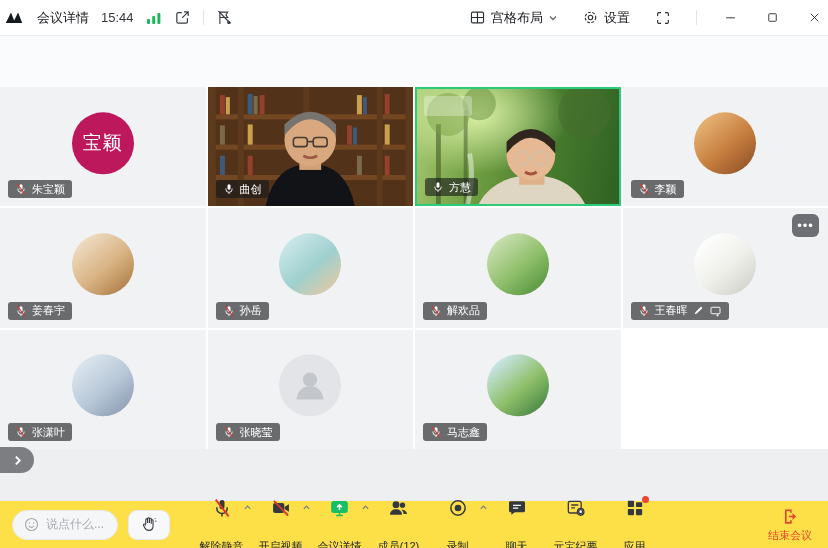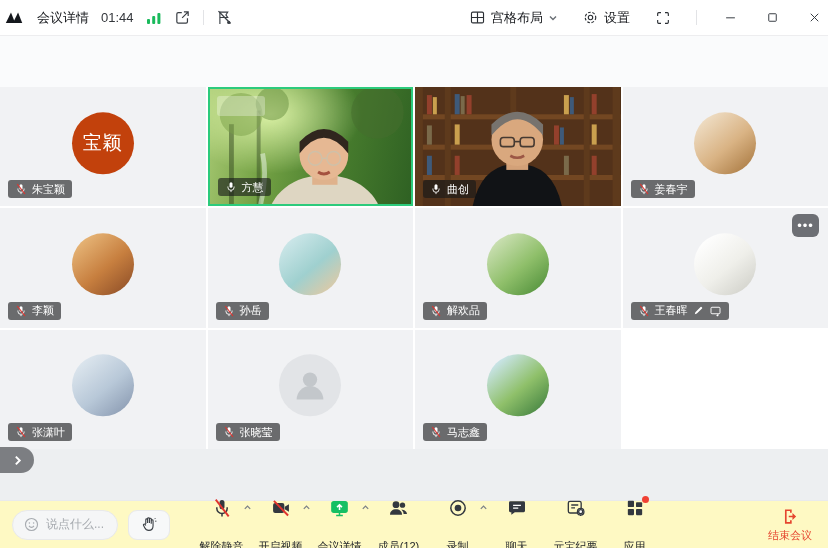--- a/index.html
+++ b/index.html
@@ -35,21 +35,21 @@
   .host-badge{width:22px;border-radius:3px;background:#F59A23;display:flex;align-items:center;justify-content:center;}
   .name-tag{display:flex;align-items:center;gap:5px;background:rgba(22,24,26,.62);
     border-radius:3px;padding:3px 7px;color:#fff;font-size:11px;line-height:1;}
   .more-btn{position:absolute;top:6px;right:9px;width:27px;height:23px;border:none;border-radius:6px;
     background:rgba(98,100,104,.92);color:#fff;display:flex;align-items:center;justify-content:center;
     font-size:13px;letter-spacing:1px;z-index:4;cursor:pointer;}
   .page-arrow{position:absolute;left:0;top:447px;width:34px;height:26px;border:none;
     border-radius:0 13px 13px 0;background:rgba(108,110,114,.88);display:flex;align-items:center;
     justify-content:center;z-index:5;cursor:pointer;}
   
-  .toolbar{position:absolute;bottom:0;left:0;right:0;height:48px;background:#fef9c3;
+  .toolbar{position:absolute;bottom:0;left:0;right:0;height:48px;background:#fde047;
     border-top:1px solid #e9eaec;display:flex;align-items:center;padding:0 12px;}
   .chat-pill{width:106px;height:30px;border-radius:16px;background:#f5f6f7;border:1px solid #e8e9eb;
     display:flex;align-items:center;gap:6px;padding:0 10px;color:#a7abb0;font-size:12px;cursor:text;}
   .hand-btn{margin-left:10px;width:42px;height:30px;border-radius:9px;background:#f7f8f9;
     border:1px solid #e8e9eb;display:flex;align-items:center;justify-content:center;cursor:pointer;}
   .tools{display:flex;margin-left:24px;gap:4px;}
   .tool{position:relative;width:55px;display:flex;flex-direction:column;align-items:center;
     gap:21px;font-size:11px;color:#23262b;cursor:pointer;padding-top:3px;text-decoration:underline;}
   .tool .ticon{height:20px;display:flex;align-items:center;position:relative;}
   .tool .caret{position:absolute;right:-3px;top:8px;}
@@ -65,21 +65,21 @@
 
   <header class="topbar">
     <div class="tb-left">
       <span style="display:flex;">
         <svg width="20" height="18" viewBox="0 0 24 20">
             <path d="M1 16 L7.2 3.5 L12.2 16 Z" fill="#15181d"></path>
             <path d="M9.5 16 L15.7 3.5 L20.7 16 Z" fill="#15181d"></path>
           </svg>
       </span>
       <span class="tb-item">会议详情</span>
-      <span class="tb-item" style="color:#33363b;">01:44</span>
+      <span class="tb-item" style="color:#33363b;">15:44</span>
       <span style="display:flex;">
         <svg width="16" height="14" viewBox="0 0 16 14">
             <rect x="1" y="8" width="3" height="5" rx="1" fill="#1aba5c"></rect>
             <rect x="6.2" y="5" width="3" height="8" rx="1" fill="#1aba5c"></rect>
             <rect x="11.4" y="2" width="3" height="11" rx="1" fill="#1aba5c"></rect>
           </svg>
       </span>
       <span style="display:flex;">
         <svg width="17" height="17" viewBox="0 0 24 24" fill="none" stroke="#3a3f45" stroke-width="1.7">
             <path d="M19 13v5a2 2 0 0 1-2 2H6a2 2 0 0 1-2-2V7a2 2 0 0 1 2-2h5"></path>
@@ -135,63 +135,32 @@
             <path d="M6 6l12 12M18 6L6 18"></path>
           </svg>
       </span>
     </div>
   </header>
 
   <div class="stage-top"></div>
 
   <main class="grid" id="grid">
       <div class="tile">
-        <div class="avatar initials" style="background:#c2410c">
+        <div class="avatar initials" style="background:#be185d">
           <span>宝颖</span>
         </div>
         <div class="tag-row">
     <div class="name-tag">
       <svg width="12" height="12" viewBox="0 0 24 24" fill="none">
               <rect x="9" y="2.5" width="6" height="11" rx="3" fill="#fff"></rect>
               <path d="M5.8 11v1.5a6.2 6.2 0 0 0 12.4 0V11" stroke="#fff" stroke-width="1.8"></path>
               <path d="M12 19v3.2" stroke="#fff" stroke-width="1.8"></path>
               <path d="M4.5 2 L20 22" stroke="#e0332e" stroke-width="2.3"></path>
             </svg>
             <span class="pname">朱宝颖</span>
-    </div>
-        </div>
-      </div>
-      <div class="tile active">
-        <div class="vfill" style="background:radial-gradient(130px 85px at 30% 22%, rgba(236,255,182,.85), rgba(236,255,182,0) 70%),linear-gradient(100deg,#a8c973 0%,#73a144 30%,#497e2e 62%,#2f6123 100%)">
- <svg class="vsvg" viewBox="0 0 207 118" preserveAspectRatio="none">
-  <path d="M22 118V36" stroke="rgba(48,68,30,.5)" stroke-width="5"></path>
-  <path d="M50 118V22" stroke="rgba(44,64,28,.42)" stroke-width="4"></path>
-  <circle cx="32" cy="26" r="22" fill="rgba(122,160,72,.5)"></circle>
-  <circle cx="64" cy="15" r="17" fill="rgba(102,142,62,.5)"></circle>
-  <circle cx="172" cy="24" r="27" fill="rgba(70,110,45,.55)"></circle>
-  <path d="M54 66q5 22-2 52" stroke="rgba(238,248,238,.5)" stroke-width="5" fill="none"></path>
-  <ellipse cx="118" cy="133" rx="58" ry="45" fill="#ded6c2"></ellipse>
-  <rect x="105" y="82" width="26" height="16" fill="#dfb28c"></rect>
-  <circle cx="117" cy="68" r="25" fill="#e6b893"></circle>
-  <path d="M92 66q25-32 50 0v-12q-25-26-50 0z" fill="#30261e"></path>
-  <circle cx="108" cy="71" r="7" fill="none" stroke="#cfc0a8" stroke-width="1.5"></circle>
-  <circle cx="127" cy="71" r="7" fill="none" stroke="#cfc0a8" stroke-width="1.5"></circle>
-  <path d="M115 71h5" stroke="#cfc0a8" stroke-width="1.5"></path>
-  <path d="M111 85q6 4 12 0" stroke="#a5523f" stroke-width="3" fill="none"></path>
- </svg>
- <div class="watermark"></div>
-        </div>
-        <div class="tag-row">
-    <div class="name-tag">
-      <svg width="12" height="12" viewBox="0 0 24 24" fill="none">
-              <rect x="9" y="2.5" width="6" height="11" rx="3" fill="#fff"></rect>
-              <path d="M5.8 11v1.5a6.2 6.2 0 0 0 12.4 0V11" stroke="#fff" stroke-width="1.8"></path>
-              <path d="M12 19v3.2" stroke="#fff" stroke-width="1.8"></path>
-            </svg>
-            <span class="pname">方慧</span>
     </div>
         </div>
       </div>
       <div class="tile">
         <div class="vfill" style="background:linear-gradient(#2a1a0c,#45290f)">
  <svg class="vsvg" viewBox="0 0 207 118" preserveAspectRatio="none">
   <rect width="207" height="118" fill="#53321a"></rect>
   <g fill="#734722">
               <rect y="27" width="207" height="5"></rect>
               <rect y="57" width="207" height="5"></rect>
@@ -237,45 +206,76 @@
     <div class="name-tag">
       <svg width="12" height="12" viewBox="0 0 24 24" fill="none">
               <rect x="9" y="2.5" width="6" height="11" rx="3" fill="#fff"></rect>
               <path d="M5.8 11v1.5a6.2 6.2 0 0 0 12.4 0V11" stroke="#fff" stroke-width="1.8"></path>
               <path d="M12 19v3.2" stroke="#fff" stroke-width="1.8"></path>
             </svg>
             <span class="pname">曲创</span>
     </div>
         </div>
       </div>
+      <div class="tile active">
+        <div class="vfill" style="background:radial-gradient(130px 85px at 30% 22%, rgba(236,255,182,.85), rgba(236,255,182,0) 70%),linear-gradient(100deg,#a8c973 0%,#73a144 30%,#497e2e 62%,#2f6123 100%)">
+ <svg class="vsvg" viewBox="0 0 207 118" preserveAspectRatio="none">
+  <path d="M22 118V36" stroke="rgba(48,68,30,.5)" stroke-width="5"></path>
+  <path d="M50 118V22" stroke="rgba(44,64,28,.42)" stroke-width="4"></path>
+  <circle cx="32" cy="26" r="22" fill="rgba(122,160,72,.5)"></circle>
+  <circle cx="64" cy="15" r="17" fill="rgba(102,142,62,.5)"></circle>
+  <circle cx="172" cy="24" r="27" fill="rgba(70,110,45,.55)"></circle>
+  <path d="M54 66q5 22-2 52" stroke="rgba(238,248,238,.5)" stroke-width="5" fill="none"></path>
+  <ellipse cx="118" cy="133" rx="58" ry="45" fill="#ded6c2"></ellipse>
+  <rect x="105" y="82" width="26" height="16" fill="#dfb28c"></rect>
+  <circle cx="117" cy="68" r="25" fill="#e6b893"></circle>
+  <path d="M92 66q25-32 50 0v-12q-25-26-50 0z" fill="#30261e"></path>
+  <circle cx="108" cy="71" r="7" fill="none" stroke="#cfc0a8" stroke-width="1.5"></circle>
+  <circle cx="127" cy="71" r="7" fill="none" stroke="#cfc0a8" stroke-width="1.5"></circle>
+  <path d="M115 71h5" stroke="#cfc0a8" stroke-width="1.5"></path>
+  <path d="M111 85q6 4 12 0" stroke="#a5523f" stroke-width="3" fill="none"></path>
+ </svg>
+ <div class="watermark"></div>
+        </div>
+        <div class="tag-row">
+    <div class="name-tag">
+      <svg width="12" height="12" viewBox="0 0 24 24" fill="none">
+              <rect x="9" y="2.5" width="6" height="11" rx="3" fill="#fff"></rect>
+              <path d="M5.8 11v1.5a6.2 6.2 0 0 0 12.4 0V11" stroke="#fff" stroke-width="1.8"></path>
+              <path d="M12 19v3.2" stroke="#fff" stroke-width="1.8"></path>
+            </svg>
+            <span class="pname">方慧</span>
+    </div>
+        </div>
+      </div>
+      <div class="tile">
+        <div class="avatar" style="background:linear-gradient(140deg,#e8b87a 10%,#c77f3f 55%,#8f4f28 95%)"></div>
+        <div class="tag-row">
+    <div class="name-tag">
+      <svg width="12" height="12" viewBox="0 0 24 24" fill="none">
+              <rect x="9" y="2.5" width="6" height="11" rx="3" fill="#fff"></rect>
+              <path d="M5.8 11v1.5a6.2 6.2 0 0 0 12.4 0V11" stroke="#fff" stroke-width="1.8"></path>
+              <path d="M12 19v3.2" stroke="#fff" stroke-width="1.8"></path>
+              <path d="M4.5 2 L20 22" stroke="#e0332e" stroke-width="2.3"></path>
+            </svg>
+            <span class="pname">李颖</span>
+    </div>
+        </div>
+      </div>
       <div class="tile">
         <div class="avatar" style="background:linear-gradient(140deg,#f0e0c8 10%,#d9b384 55%,#a87840 95%)"></div>
         <div class="tag-row">
     <div class="name-tag">
       <svg width="12" height="12" viewBox="0 0 24 24" fill="none">
               <rect x="9" y="2.5" width="6" height="11" rx="3" fill="#fff"></rect>
               <path d="M5.8 11v1.5a6.2 6.2 0 0 0 12.4 0V11" stroke="#fff" stroke-width="1.8"></path>
               <path d="M12 19v3.2" stroke="#fff" stroke-width="1.8"></path>
               <path d="M4.5 2 L20 22" stroke="#e0332e" stroke-width="2.3"></path>
             </svg>
             <span class="pname">姜春宇</span>
-    </div>
-        </div>
-      </div>
-      <div class="tile">
-        <div class="avatar" style="background:linear-gradient(140deg,#e8b87a 10%,#c77f3f 55%,#8f4f28 95%)"></div>
-        <div class="tag-row">
-    <div class="name-tag">
-      <svg width="12" height="12" viewBox="0 0 24 24" fill="none">
-              <rect x="9" y="2.5" width="6" height="11" rx="3" fill="#fff"></rect>
-              <path d="M5.8 11v1.5a6.2 6.2 0 0 0 12.4 0V11" stroke="#fff" stroke-width="1.8"></path>
-              <path d="M12 19v3.2" stroke="#fff" stroke-width="1.8"></path>
-              <path d="M4.5 2 L20 22" stroke="#e0332e" stroke-width="2.3"></path>
-            </svg>
-            <span class="pname">李颖</span>
     </div>
         </div>
       </div>
       <div class="tile">
         <div class="avatar" style="background:linear-gradient(140deg,#cfe8ea 10%,#9fd0cf 55%,#e8c9a0 95%)"></div>
         <div class="tag-row">
     <div class="name-tag">
       <svg width="12" height="12" viewBox="0 0 24 24" fill="none">
               <rect x="9" y="2.5" width="6" height="11" rx="3" fill="#fff"></rect>
               <path d="M5.8 11v1.5a6.2 6.2 0 0 0 12.4 0V11" stroke="#fff" stroke-width="1.8"></path>

